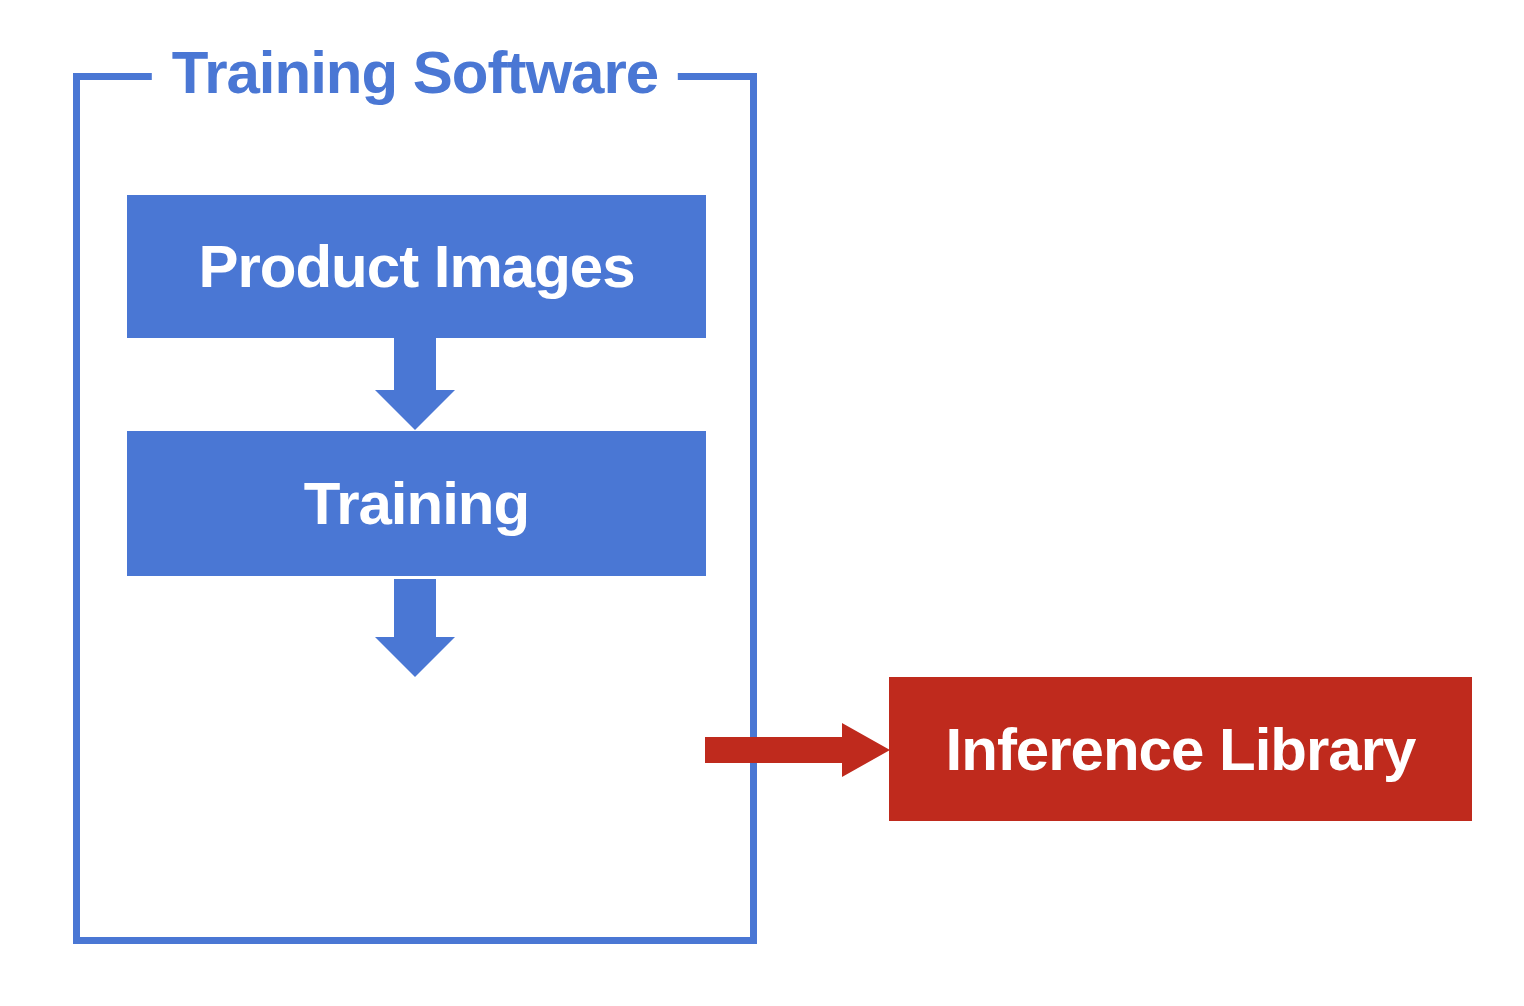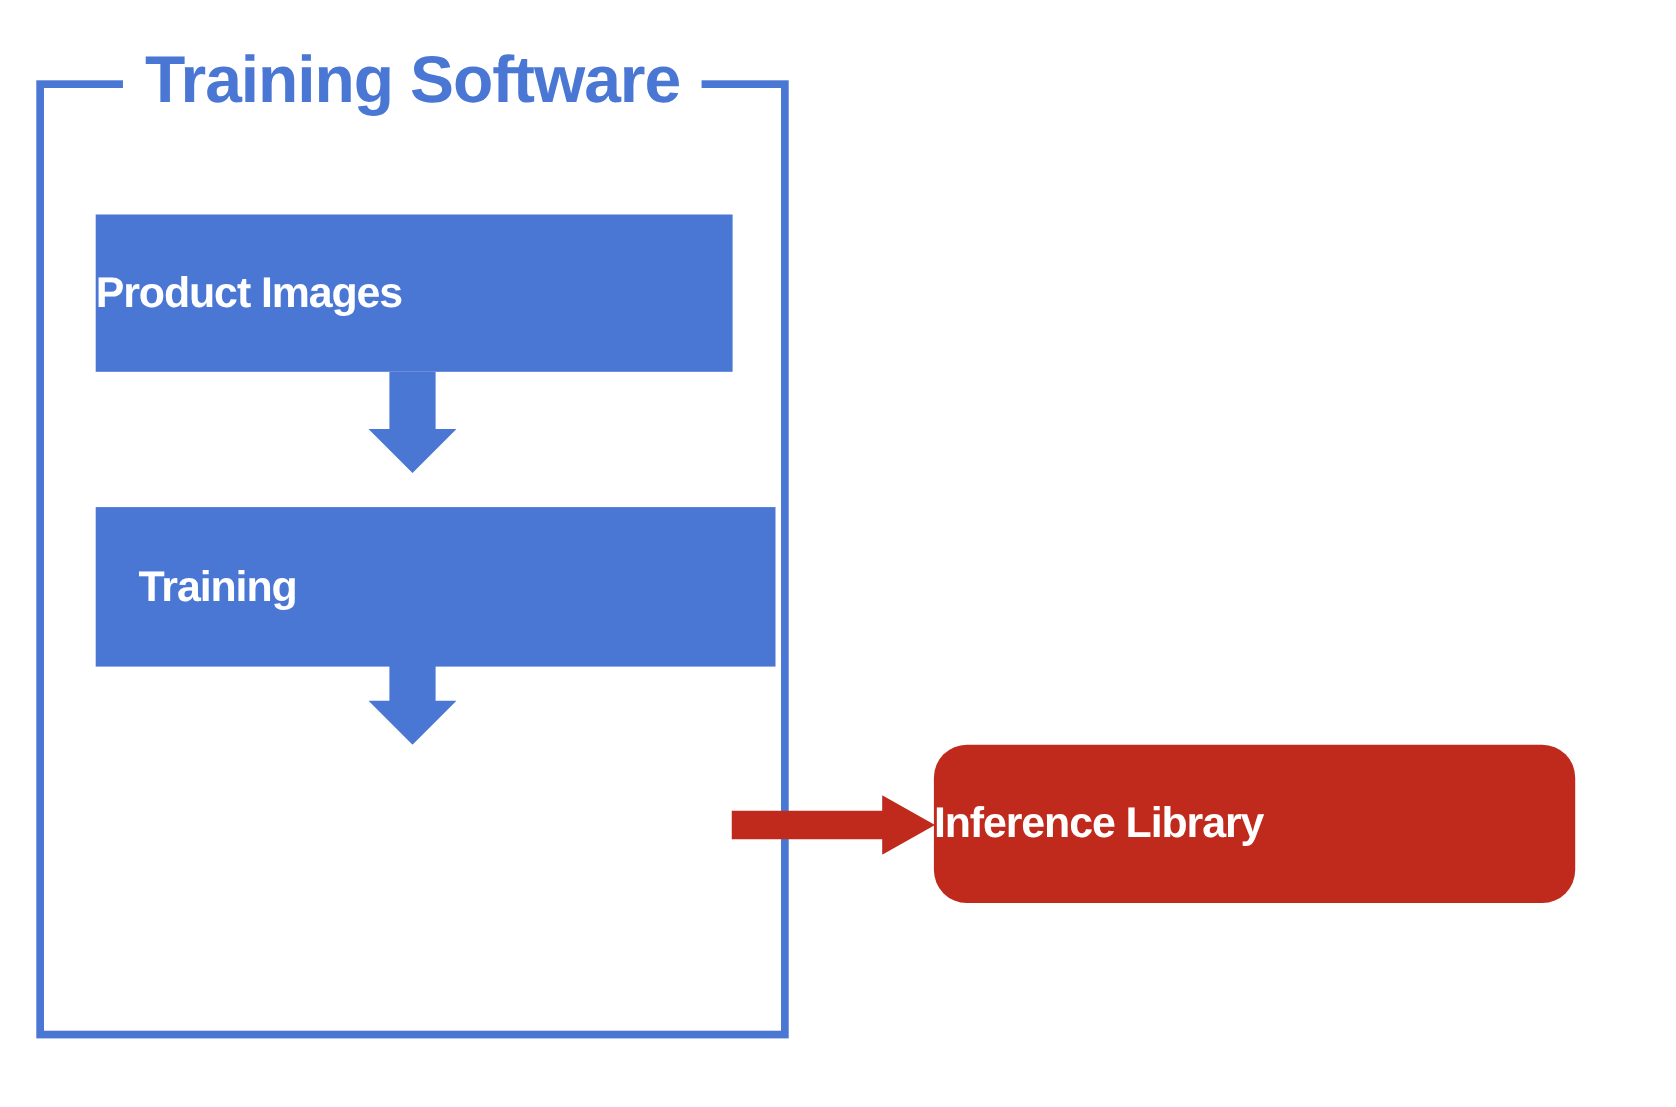--- a/index.html
+++ b/index.html
@@ -8,20 +8,21 @@
     width: 1524px;
     height: 1006px;
     background: var(--background, #ffffff);
     font-family: "Liberation Sans", sans-serif;
     overflow: hidden;
   }
   .stage {
     position: relative;
     width: 1218px;
     height: 1006px;
+    margin-left: 40px;
   }
   .container-frame {
     position: absolute;
     top: 73px;
     height: 871px;
     border: 7px solid var(--blue, #4A77D4);
     box-sizing: border-box;
     background: transparent;
     z-index: 1;
   }
@@ -38,32 +39,32 @@
     font-weight: bold;
     letter-spacing: -1px;
     white-space: nowrap;
     padding: 0 20px;
     line-height: 1.1;
   }
   .node {
     position: absolute;
     display: flex;
     align-items: center;
-    justify-content: flex-start;
+    justify-content: center;
     color: var(--text-on-box, #ffffff);
-    font-size: 39px;
+    font-size: 60px;
     font-weight: bold;
     letter-spacing: -1px;
     white-space: nowrap;
     z-index: 2;
   }
   .node.blue { background: var(--blue, #4A77D4); }
-  .node.red  { background: var(--red, #BF2A1D); border-radius: 30px; }
+  .node.red  { background: var(--red, #BF2A1D); }
   #node-product-images   { left: 87px;  top: 195px; width: 579px; height: 143px; }
-  #node-training         { left: 87px;  top: 461px; width: 579px; height: 145px; padding-left: 39px; }
+  #node-training         { left: 87px;  top: 431px; width: 579px; height: 145px; }
   #node-trained-model    { left: 87px;  top: 677px; width: 579px; height: 143px; }
   #node-inference-library{ left: 849px; top: 677px; width: 583px; height: 144px; }
   .flow-arrow {
     position: absolute;
     z-index: 3;
   }
   #arrow-1 { left: 335px; top: 338px; }
   #arrow-2 { left: 335px; top: 579px; }
   #arrow-3 { left: 665px; top: 723px; }
 </style>

